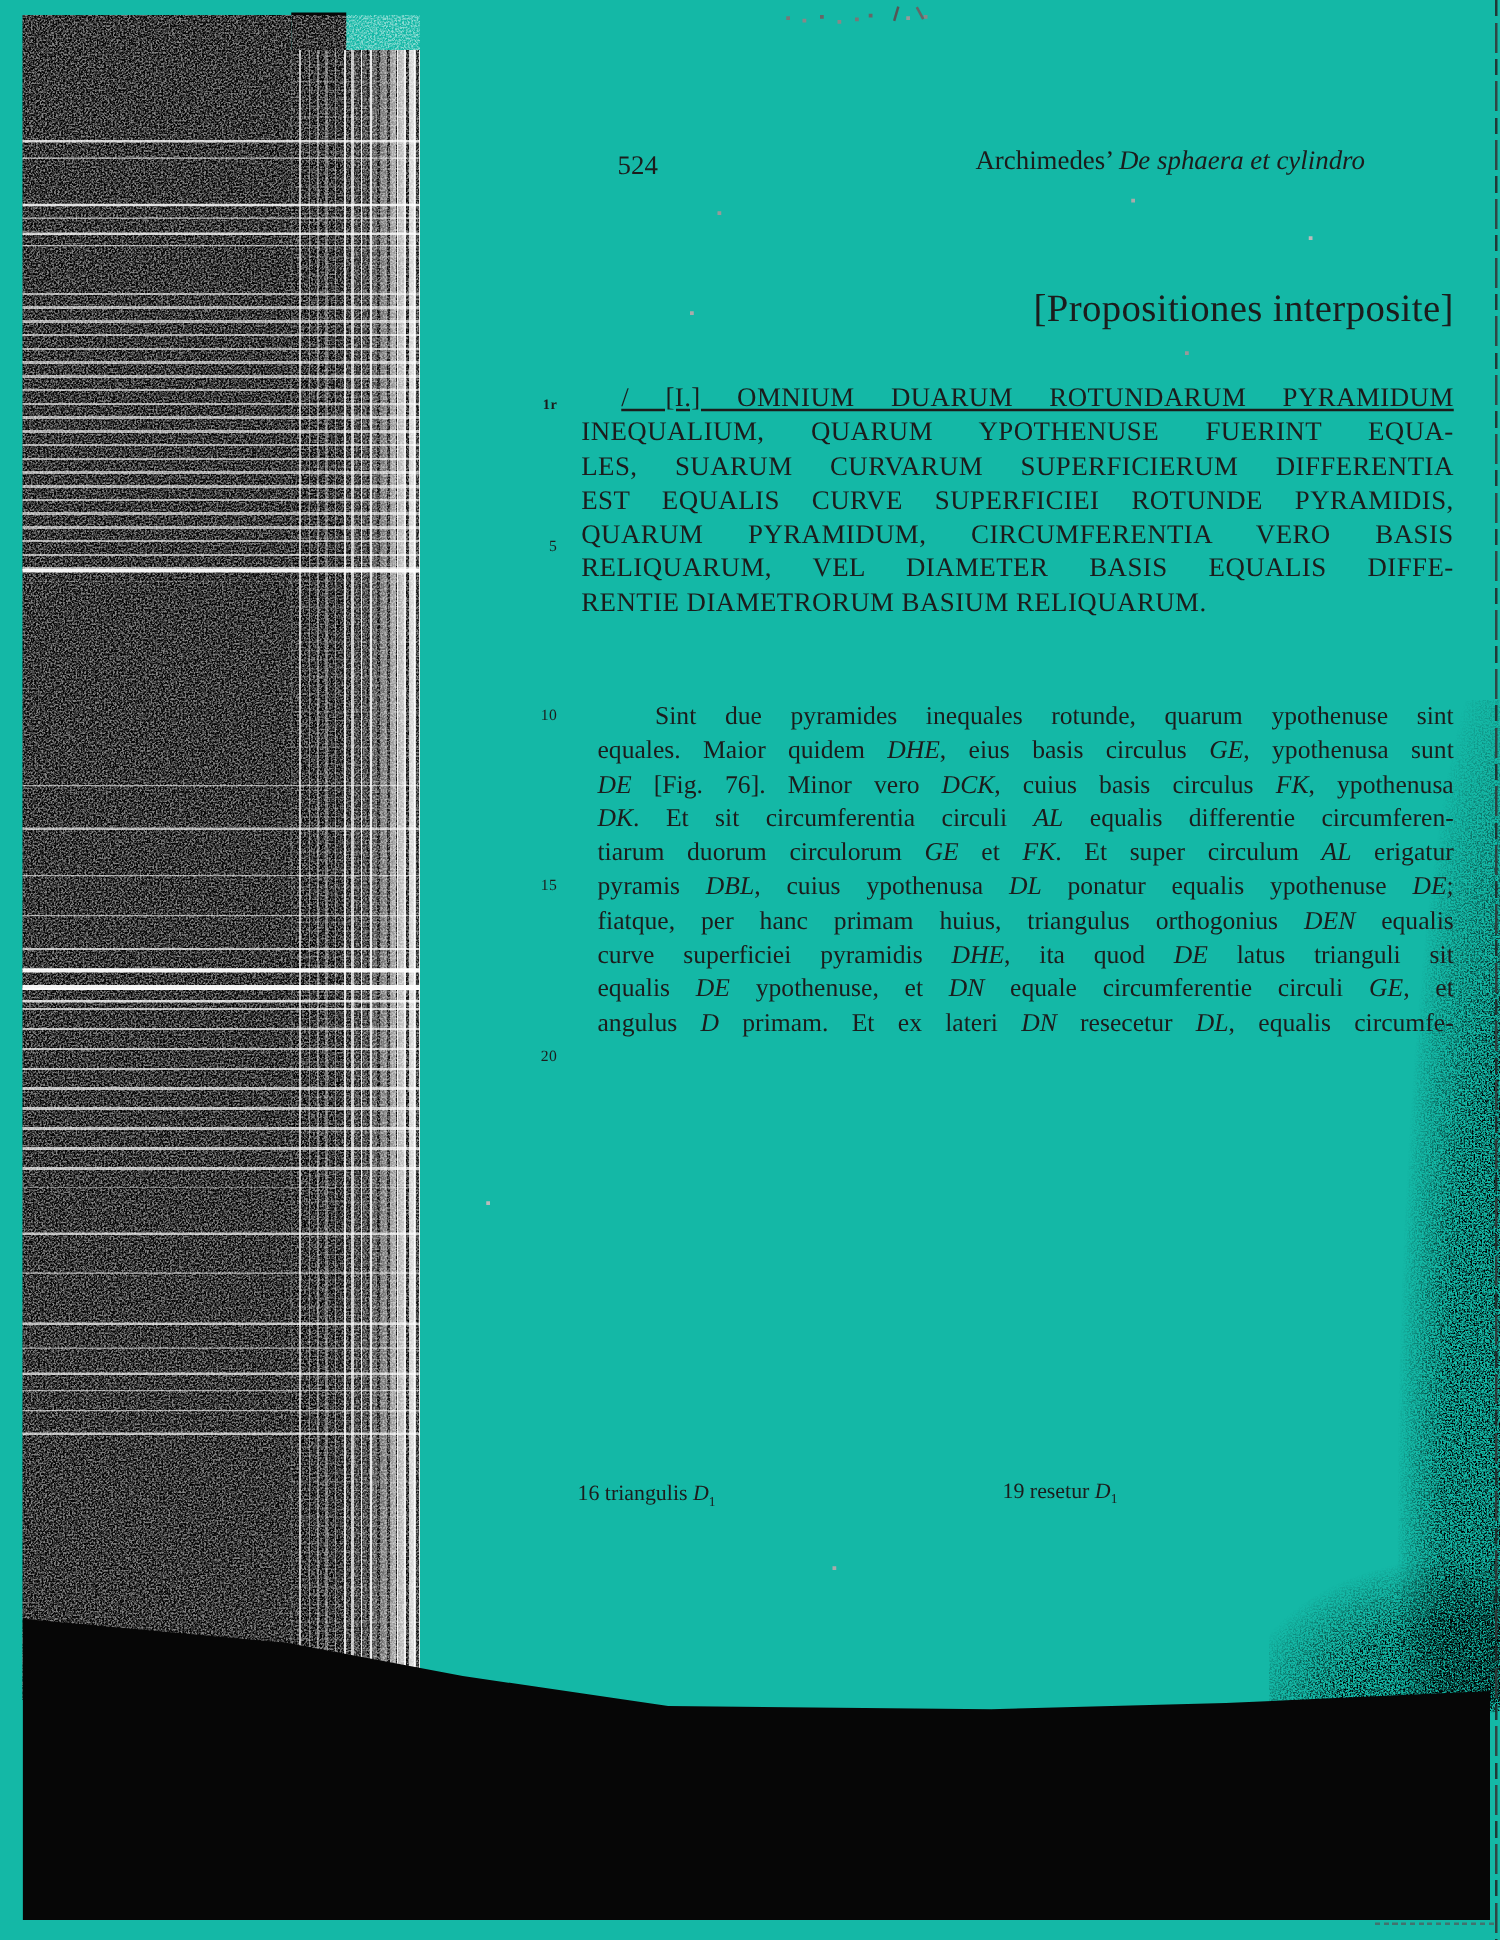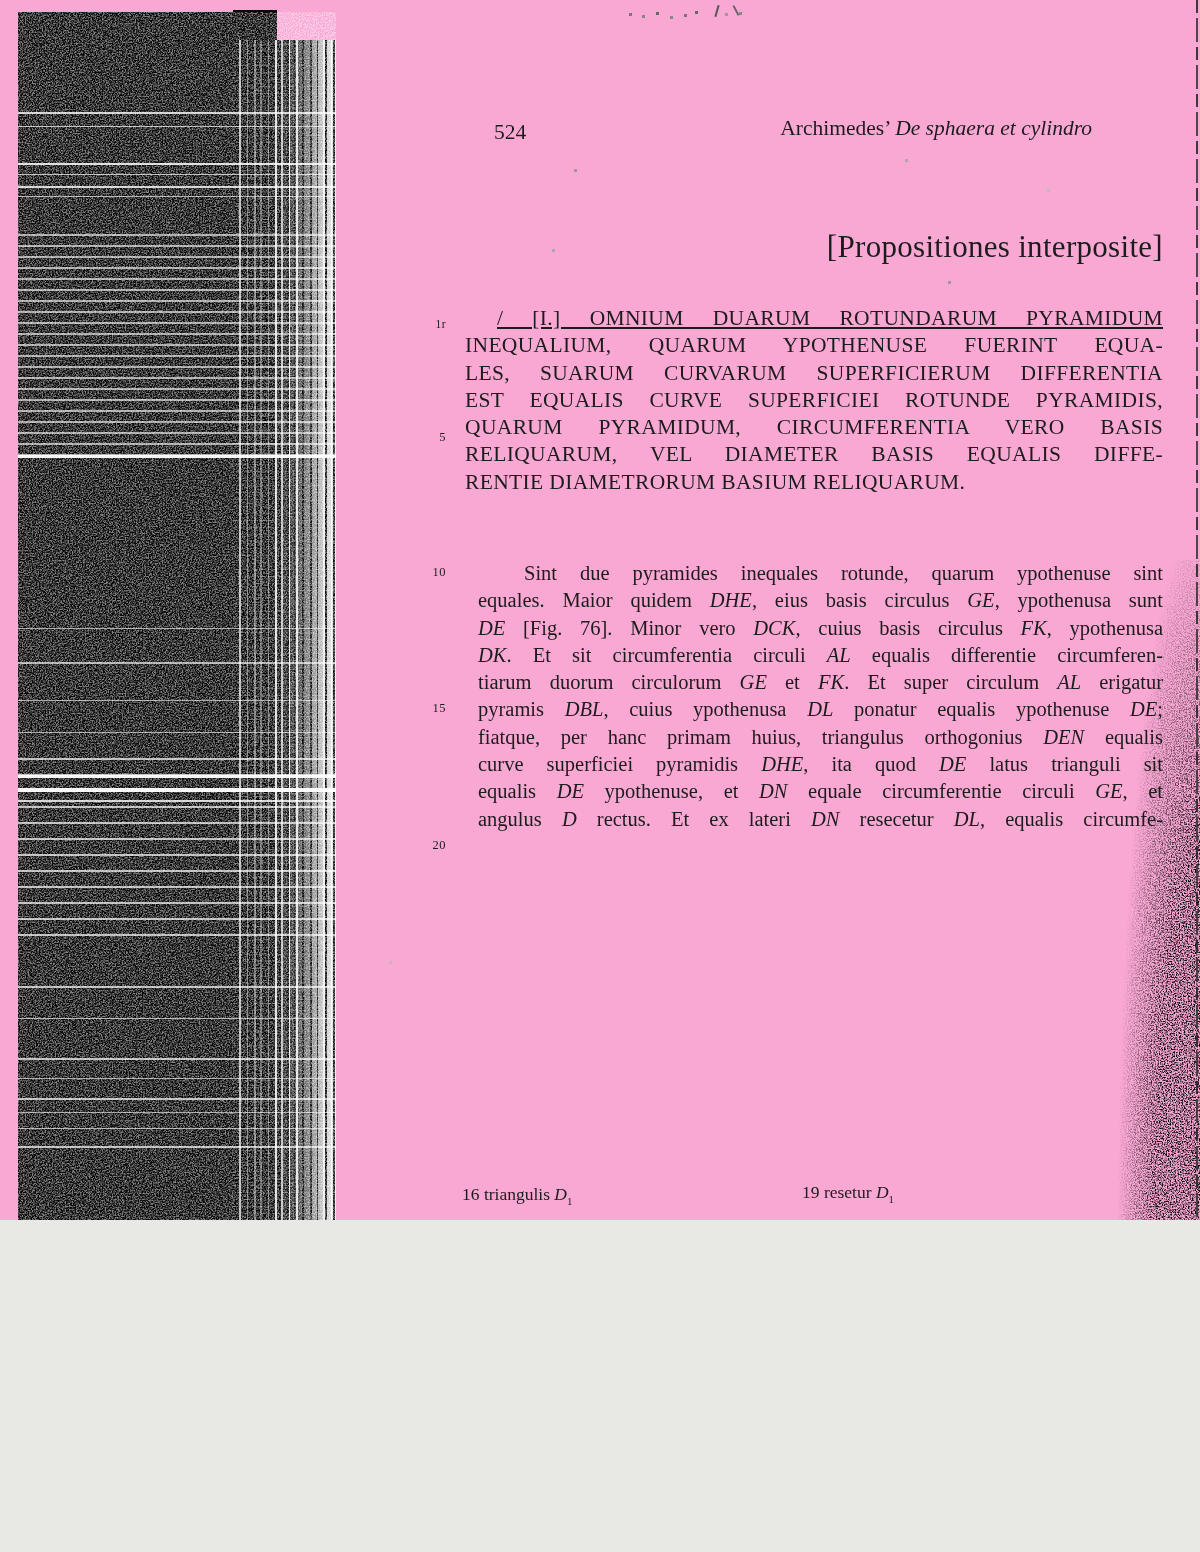--- a/index.html
+++ b/index.html
@@ -1,18 +1,18 @@
 <!DOCTYPE html>
 <html><head>
 <meta charset="utf-8">
 <style>
   html,body{margin:0;padding:0;background:#e8e8e4;}
   .screen{
-    position:relative;width:1200px;height:1220px;overflow:hidden;
-    background:#f9a8d4;color:#1c1c1c;
+    position:relative;width:1200px;height:1552px;overflow:hidden;
+    background:#14b8a6;color:#1c1c1c;
     font-family:"Liberation Serif","DejaVu Serif",serif;
   }
   .it{font-style:italic;}
   sub{font-size:.62em;line-height:0;}
 
   
   .gutter{position:absolute;left:18px;top:12px;width:318px;height:1348px;}
   .gutter-core{position:absolute;left:0;top:0;width:215px;height:100%;background:#070707;}
   .gutter-topcap{position:absolute;left:215px;top:-2px;width:44px;height:36px;background:#070707;}
   .gutter-stripes{
@@ -94,21 +94,21 @@
     font-size:31px;text-indent:-38px;letter-spacing:.3px;}
   .prop{position:absolute;left:465px;top:305px;width:698px;font-size:21.5px;
     line-height:27.3px;letter-spacing:.35px;}
   .prop .tline{text-align:justify;text-align-last:justify;}
   .prop .tline:first-child{text-indent:32px;text-decoration:underline;}
   .prop .tline:last-child{text-align-last:left;}
   .bodypar{position:absolute;left:465px;top:560px;width:698px;font-size:20.5px;line-height:27.3px;}
   .bodypar .tline{text-align:justify;text-align-last:justify;margin-left:13px;}
   .bodypar .tline:first-child{text-indent:46px;}
   .marginlabel{position:absolute;left:416px;width:30px;text-align:right;font-size:12.5px;letter-spacing:.5px;}
-  .folio{top:318px;font-size:11.5px;}
+  .folio{top:318px;font-size:11.5px;font-weight:bold;}
   .ln5{top:430px;} .ln10{top:565px;} .ln15{top:701px;} .ln20{top:838px;}
   .fn{position:absolute;font-size:17.5px;}
   .fn1{left:462px;top:1184px;}
   .fn2{left:802px;top:1182px;}
 </style>
 </head>
 <body>
 
 <div class="screen">
 
@@ -182,19 +182,19 @@
   <div class="bodypar">
       <div class="tline"><span>Sint due pyramides inequales rotunde, quarum ypothenuse sint</span></div>
       <div class="tline"><span>equales. Maior quidem </span><span class="it">DHE</span><span>, eius basis circulus </span><span class="it">GE</span><span>, ypothenusa sunt</span></div>
       <div class="tline"><span class="it">DE</span><span> [Fig. 76]. Minor vero </span><span class="it">DCK</span><span>, cuius basis circulus </span><span class="it">FK</span><span>, ypothenusa</span></div>
       <div class="tline"><span class="it">DK</span><span>. Et sit circumferentia circuli </span><span class="it">AL</span><span> equalis differentie circumferen-</span></div>
       <div class="tline"><span>tiarum duorum circulorum </span><span class="it">GE</span><span> et </span><span class="it">FK</span><span>. Et super circulum </span><span class="it">AL</span><span> erigatur</span></div>
       <div class="tline"><span>pyramis </span><span class="it">DBL</span><span>, cuius ypothenusa </span><span class="it">DL</span><span> ponatur equalis ypothenuse </span><span class="it">DE</span><span>;</span></div>
       <div class="tline"><span>fiatque, per hanc primam huius, triangulus orthogonius </span><span class="it">DEN</span><span> equalis</span></div>
       <div class="tline"><span>curve superficiei pyramidis </span><span class="it">DHE</span><span>, ita quod </span><span class="it">DE</span><span> latus trianguli sit</span></div>
       <div class="tline"><span>equalis </span><span class="it">DE</span><span> ypothenuse, et </span><span class="it">DN</span><span> equale circumferentie circuli </span><span class="it">GE</span><span>, et</span></div>
-      <div class="tline"><span>angulus </span><span class="it">D</span><span> rectus. Et ex lateri </span><span class="it">DN</span><span> resecetur </span><span class="it">DL</span><span>, equalis circumfe-</span></div>
+      <div class="tline"><span>angulus </span><span class="it">D</span><span> primam. Et ex lateri </span><span class="it">DN</span><span> resecetur </span><span class="it">DL</span><span>, equalis circumfe-</span></div>
     </div>
 
   <div class="fn fn1"><span>16 triangulis </span><span class="it">D</span><sub>1</sub></div>
   <div class="fn fn2"><span>19 resetur </span><span class="it">D</span><sub>1</sub></div>
 
 </div>
 
 </body></html>

